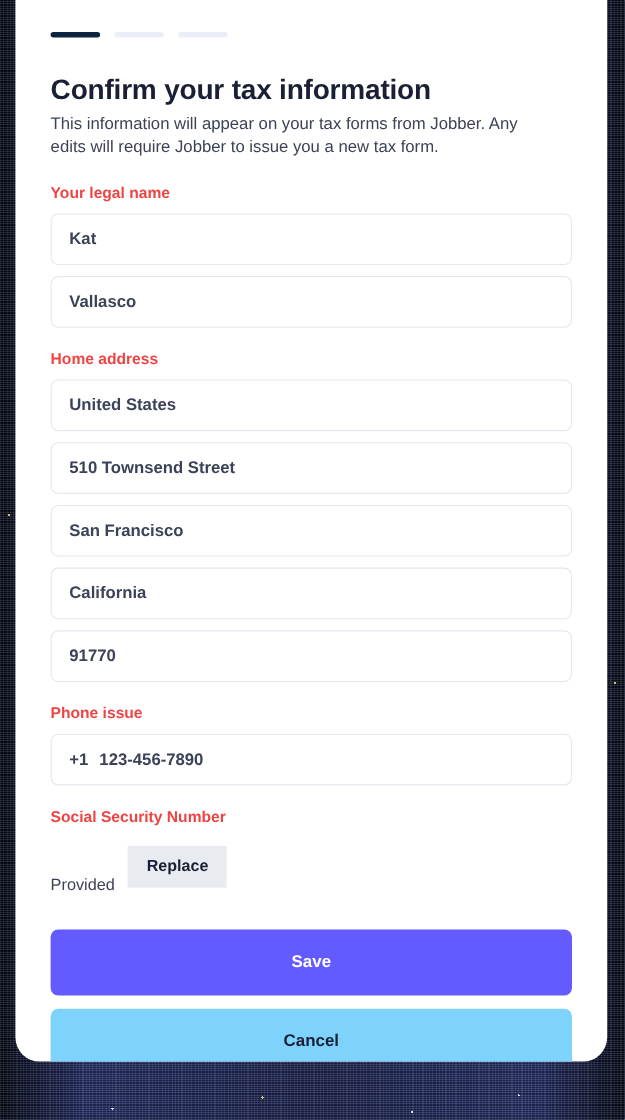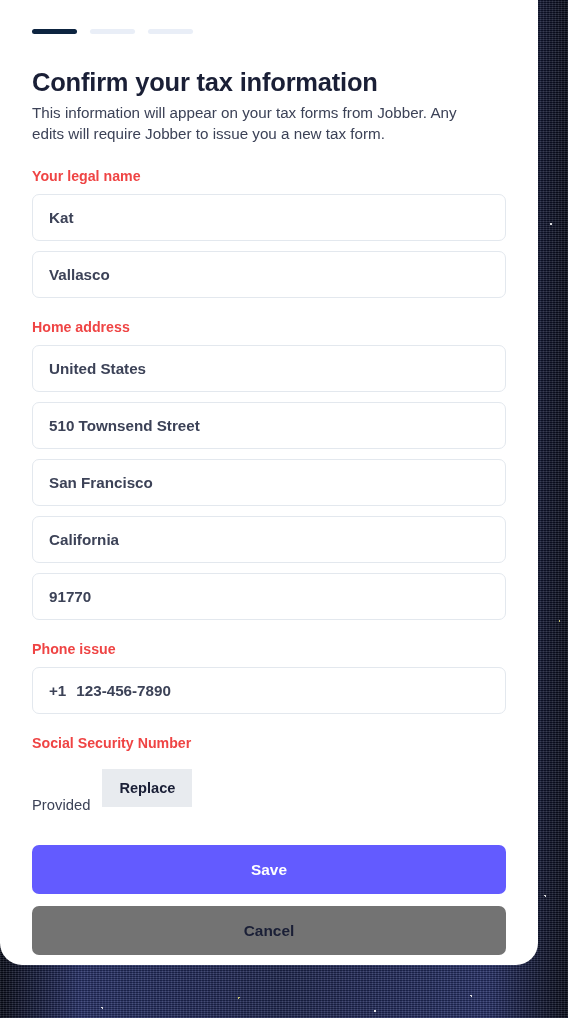--- a/index.html
+++ b/index.html
@@ -41,21 +41,21 @@
       radial-gradient(circle at 42% 98%, #e8e27a 0 1px, transparent 1px),
       radial-gradient(circle at 66% 99.3%, #ffffff 0 1px, transparent 1px),
       radial-gradient(circle at 83% 97.8%, #ffffff 0 1px, transparent 1px);
     opacity: 0.85;
     pointer-events: none;
   }
 
   
   .sheet {
     position: absolute;
-    left: 0;
+    left: 14px;
     top: 0px;
     width: 538px;
     height: 965px;
     background: #ffffff;
     border-radius: 0 0 22px 22px;
     overflow: hidden;
     z-index: 3;
   }
 
   .sheet-inner {
@@ -146,37 +146,37 @@
     color: #1a1f36;
     cursor: pointer;
   }
 
   
   .actions { margin-top: 32px; }
 
   .btn {
     display: block;
     width: 474px;
-    height: 49px;
+    height: 60px;
     border: none;
     border-radius: 7px;
     font-family: "Liberation Sans", sans-serif;
     font-size: 15.4px;
     font-weight: 700;
     cursor: pointer;
     text-align: center;
     line-height: 50px;
     padding: 0;
   }
   .btn-primary {
     background: #635bff;
     color: #ffffff;
   }
   .btn-secondary {
-    background: #737373;
+    background: #7dd3fc;
     color: #1a1f36;
     margin-top: 12px;
   }
 </style>
 </head>
 <body>
 
 <div class="device-frame">
   <div class="frame-speck"></div>
 </div>

